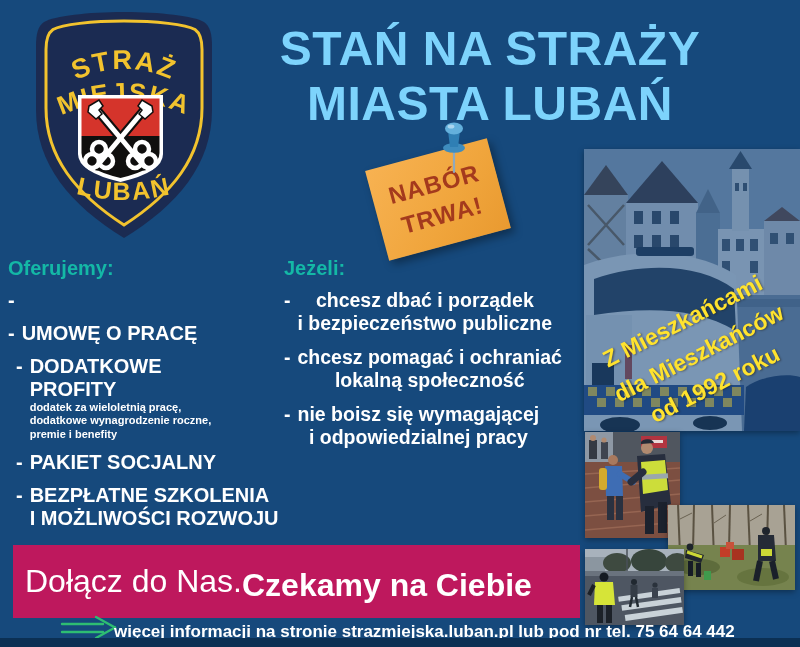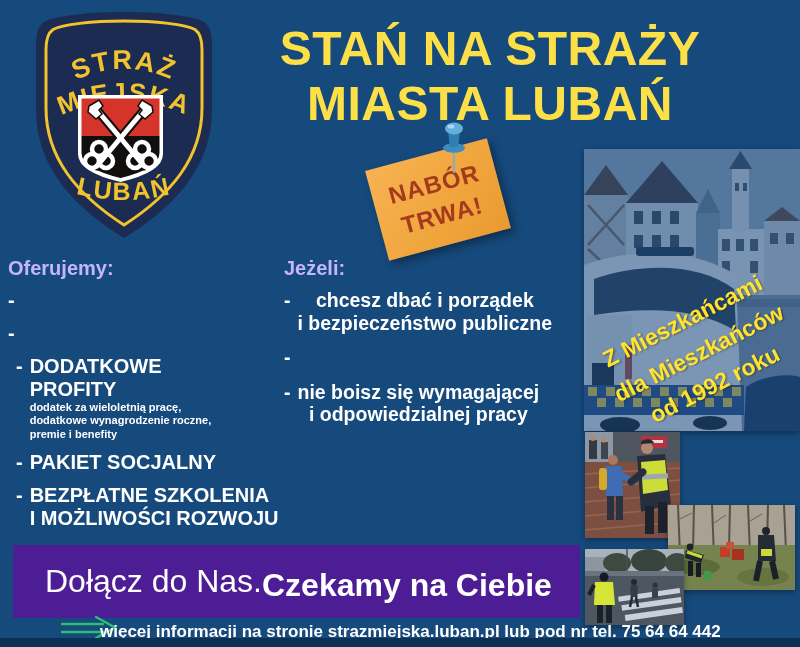--- a/index.html
+++ b/index.html
@@ -7,40 +7,40 @@
   .poster {
     position:relative; width:800px; height:647px; overflow:hidden;
     background:#16497c;
     font-family:"Liberation Sans", sans-serif;
   }
   
   .badge { position:absolute; left:16px; top:6px; width:216px; height:238px; z-index:2; }
   
   .title {
     position:absolute; left:205px; top:22px; width:570px; z-index:2;
-    text-align:center; color:#fde047; font-weight:bold;
+    text-align:center; color:#7dd3fc; font-weight:bold;
     font-size:48px; line-height:1.14; letter-spacing:0.5px;
   }
   .title span { display:block; }
   
   .note {
     position:absolute; left:375px; top:153px; width:126px; height:93px; z-index:3;
     background:linear-gradient(135deg,#f7b252 0%,#f0a53c 60%,#e99a30 100%);
     transform:rotate(-15deg);
     box-shadow:3px 5px 9px rgba(0,0,0,0.35);
     display:flex; flex-direction:column; align-items:center; justify-content:center;
   }
   .note-line {
     color:#a43a1d; font-size:24px; font-weight:bold; line-height:1.3; letter-spacing:1px;
   }
   .pin { position:absolute; left:438px; top:120px; width:32px; height:58px; z-index:4; }
   
   .offer { position:absolute; left:8px; top:257px; width:292px; z-index:5; color:#ffffff; }
   .conditions { position:absolute; left:284px; top:257px; width:308px; z-index:5; color:#ffffff; }
-  .col-heading { color:#c4b5fd; font-size:20px; font-weight:600; margin-bottom:9px; }
+  .col-heading { color:#14b8a6; font-size:20px; font-weight:600; margin-bottom:9px; }
   .item { display:flex; gap:7px; font-weight:bold; font-size:20px; line-height:1.15; margin-bottom:10px; }
   .item.indent { margin-left:8px; }
   .item .dash { flex:0 0 auto; }
   .item .line { display:block; }
   .subtext { font-size:11px; font-weight:bold; line-height:1.22; margin-top:3px; }
   .subtext span { display:block; }
   .c-item { display:flex; gap:7px; font-weight:bold; font-size:19.5px; line-height:1.16; margin-bottom:12px; }
   .c-item .line { display:block;text-align:center; }
   
   .photo { position:absolute; z-index:1; box-shadow:0 2px 6px rgba(0,0,0,0.35); }
@@ -51,30 +51,30 @@
   .photo-slogan {
     position:absolute; left:582px; top:300px; width:234px; z-index:3;
     transform:rotate(-27deg);
     text-align:center; color:#ffe32e; font-size:23px; font-weight:bold; line-height:1.55;
     text-shadow:1px 1px 2px rgba(30,20,0,0.45);
   }
   .photo-slogan span { display:block; white-space:nowrap; }
   
   .cta {
     position:absolute; left:13px; top:545px; width:567px; height:73px; z-index:4;
-    background:#4c1d95;
-    display:flex; align-items:center; padding-left:32px;
+    background:#be185d;
+    display:flex; align-items:center; padding-left:12px;
     color:#ffffff; font-size:32px; white-space:nowrap;
   }
   .cta .normal { font-weight:400; }
   .cta .strong { font-weight:bold;margin-top:8px; }
   
   .arrow { position:absolute; left:60px; top:615px; width:58px; height:25px; z-index:5; }
   .footer-info {
-    position:absolute; left:100px; top:622px; z-index:5;
+    position:absolute; left:114px; top:622px; z-index:5;
     color:#ffffff; font-size:17px; font-weight:bold; white-space:nowrap;
   }
   .bottom-strip { position:absolute; left:0; top:638px; width:800px; height:9px; background:#0b3054; z-index:6; }
 </style>
 </head>
 <body>
 
 <div class="poster">
 
   <svg class="badge" viewBox="0 0 216 238">
@@ -225,20 +225,21 @@
     <span>od 1992 roku</span>
   </div>
 
   <div class="offer">
     <div class="col-heading">Oferujemy:</div>
     <div class="item">
       <span class="dash">-</span>
     </div>
     <div class="item">
       <span class="dash">-</span>
+      <span class="line">UMOWĘ O PRACĘ</span>
     </div>
     <div class="item indent">
       <span class="dash">-</span>
       <span>
         <span class="line">DODATKOWE</span>
         <span class="line">PROFITY</span>
         <span class="subtext">
           <span>dodatek za wieloletnią pracę,</span>
           <span>dodatkowe wynagrodzenie roczne,</span>
           <span>premie i benefity</span>
@@ -262,20 +263,24 @@
     <div class="col-heading">Jeżeli:</div>
     <div class="c-item">
       <span class="dash">-</span>
       <span>
         <span class="line">chcesz dbać i porządek</span>
         <span class="line">i bezpieczeństwo publiczne</span>
       </span>
     </div>
     <div class="c-item">
       <span class="dash">-</span>
+      <span>
+        <span class="line">chcesz pomagać i ochraniać</span>
+        <span class="line">lokalną społeczność</span>
+      </span>
     </div>
     <div class="c-item">
       <span class="dash">-</span>
       <span>
         <span class="line">nie boisz się wymagającej</span>
         <span class="line">i odpowiedzialnej pracy</span>
       </span>
     </div>
   </div>
 

